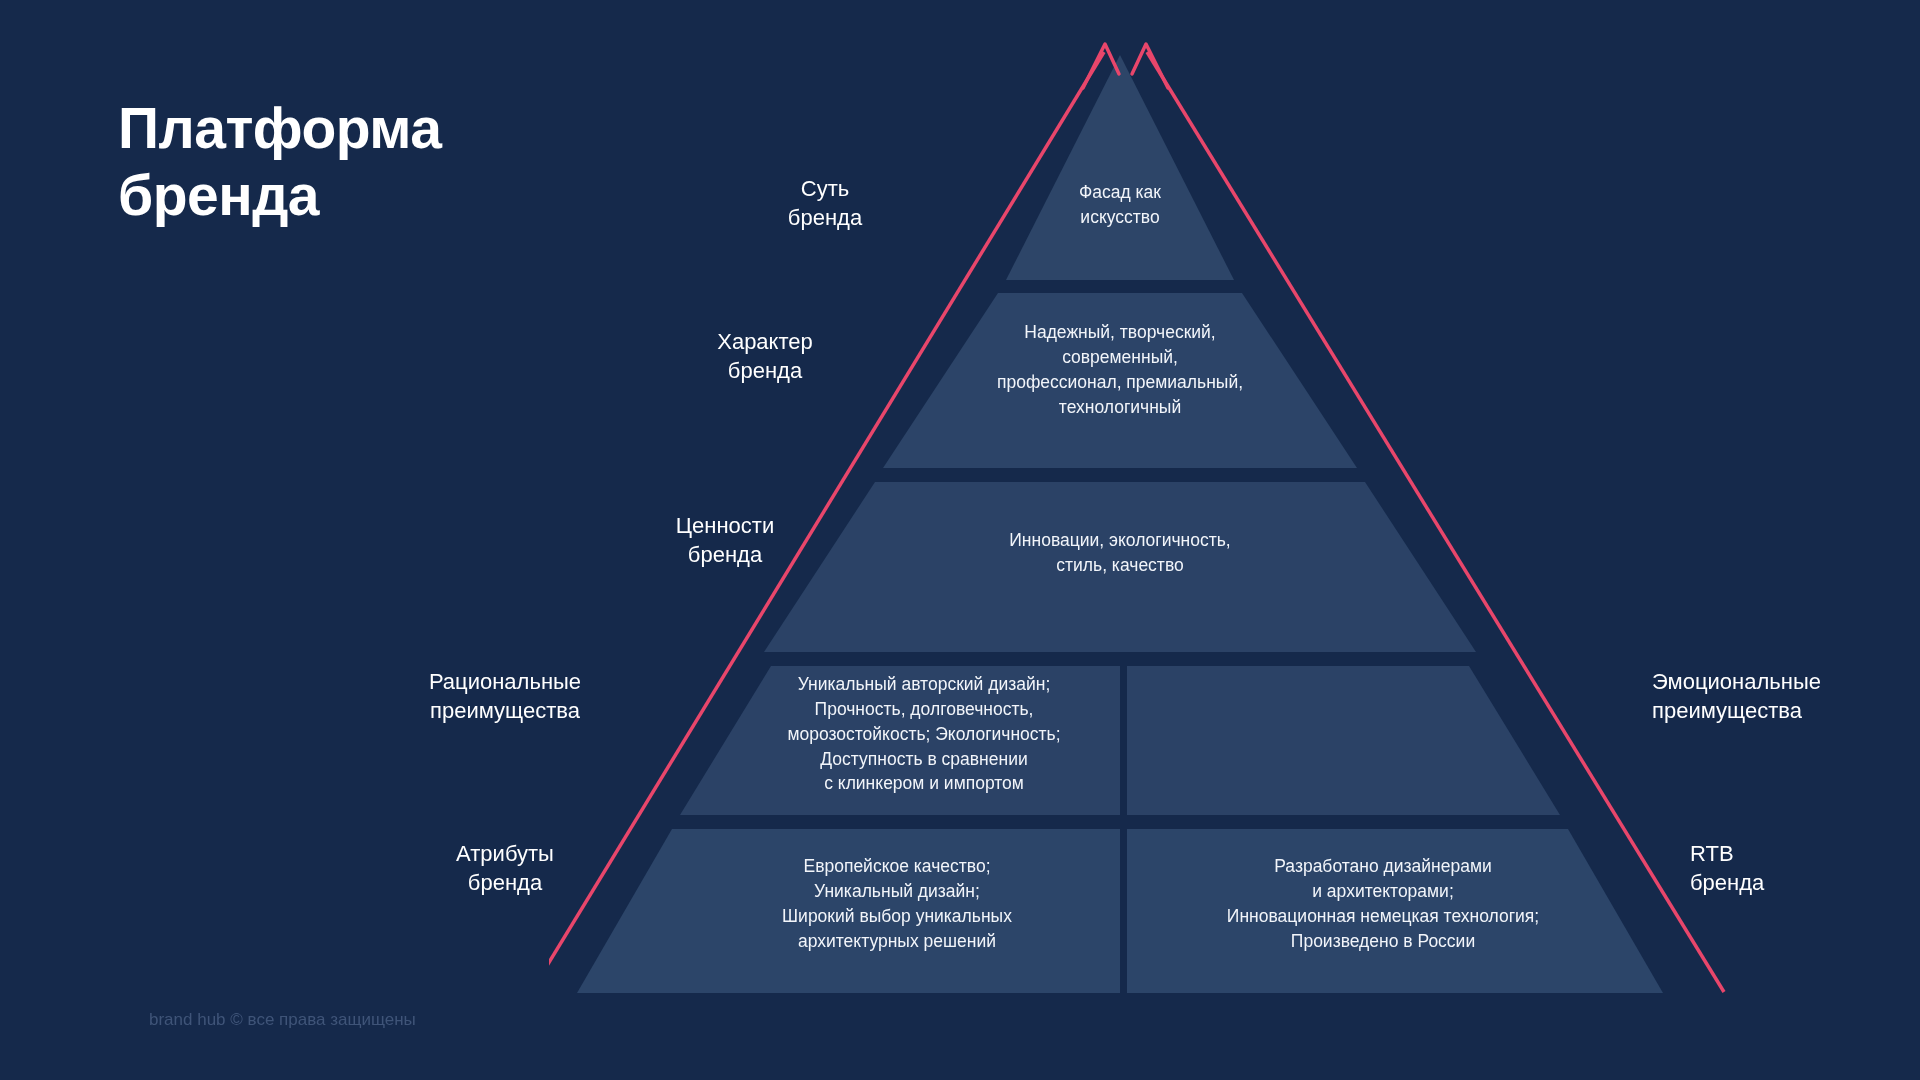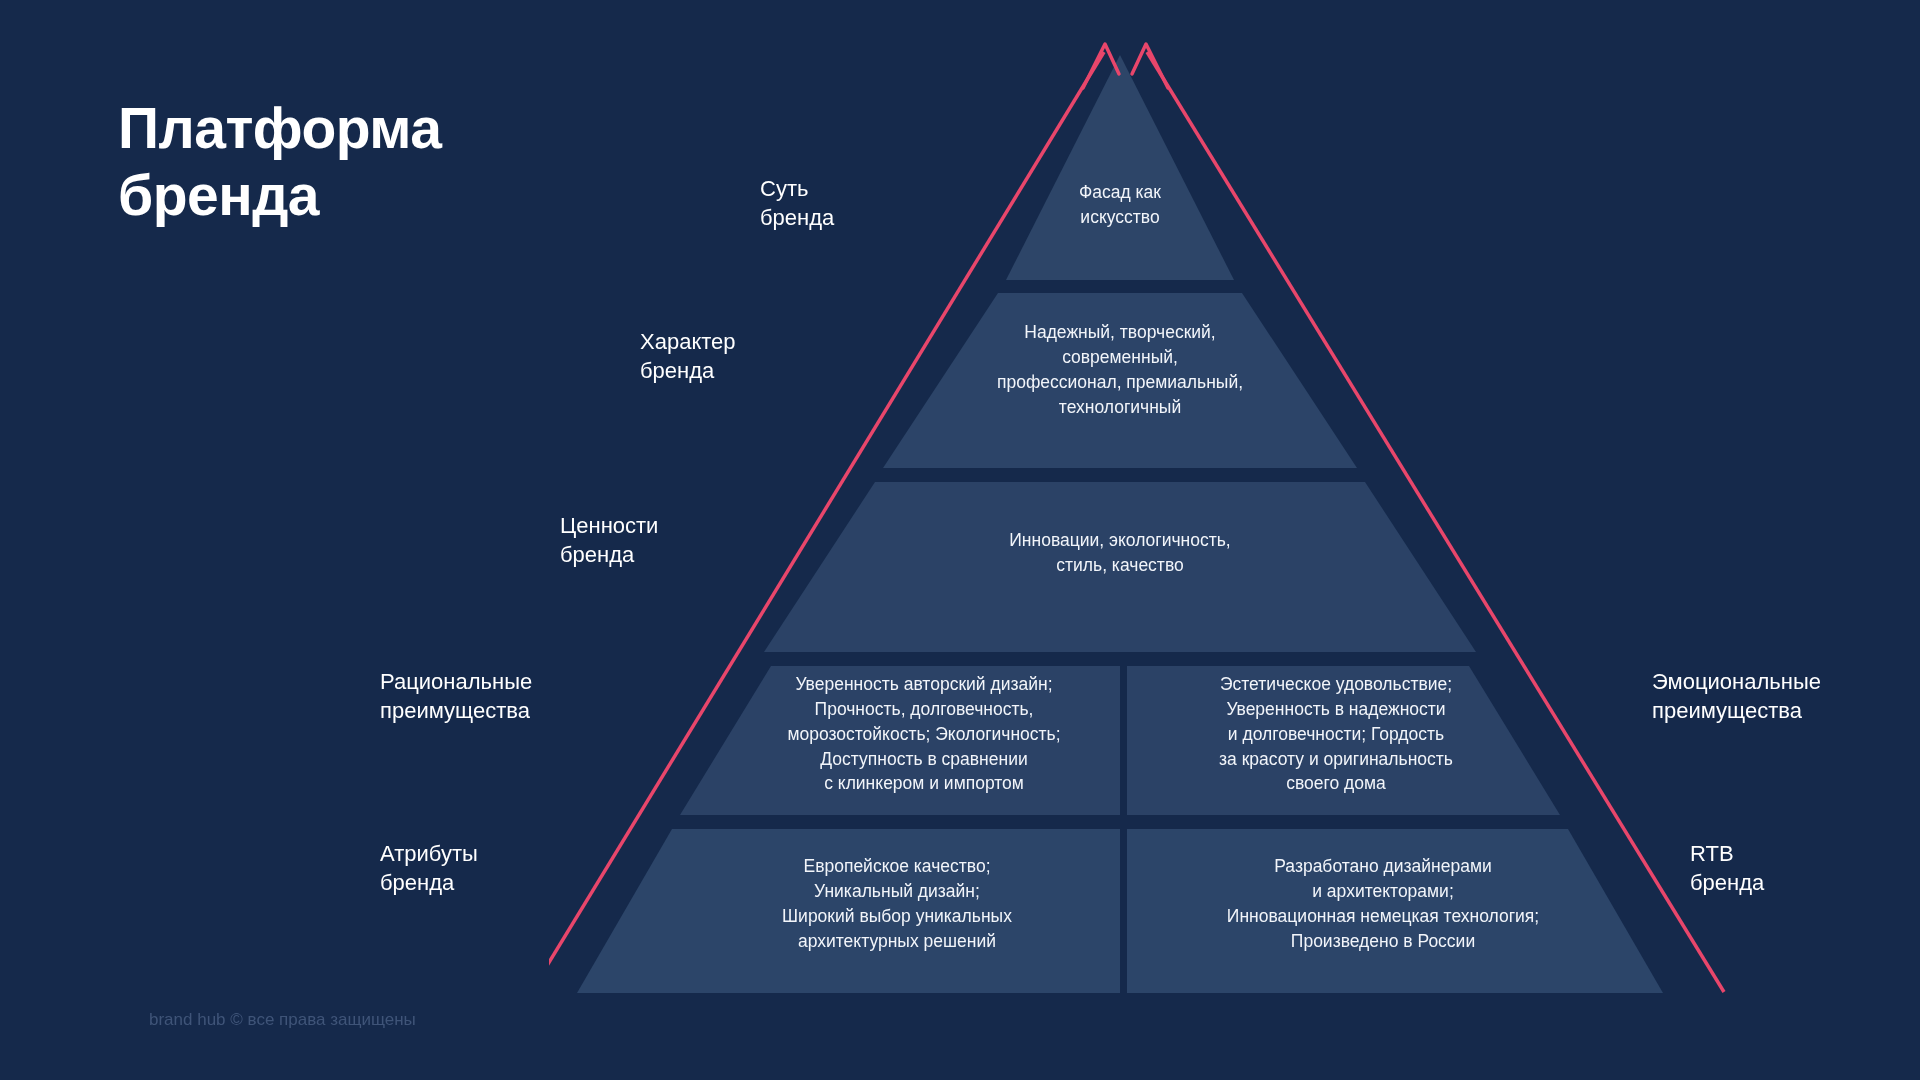--- a/index.html
+++ b/index.html
@@ -60,21 +60,21 @@
   }
 
   
   .side-label {
     position: absolute;
     color: #ffffff;
     font-size: 22px;
     line-height: 1.3;
     white-space: pre-line;
   }
-  .side-label.right-align { text-align: left; }
+  .side-label.right-align { text-align: center; }
   .side-label.left-align { text-align: left; }
 
   
   #footer {
     position: absolute;
     left: 121px;
     top: 1010px;
     font-size: 17px;
     color: #3f5478;
     margin-left: 28px;
@@ -140,31 +140,26 @@
 искусство</div>
 
     <div class="tier-text" style="left:271px; top:498px; width:600px;">Инновации, экологичность,
 стиль, качество</div>
 
     <div class="tier-text" style="left:331px; top:290px; width:480px;">Надежный, творческий,
 современный,
 профессионал, премиальный,
 технологичный</div>
 
-    <div class="tier-text" style="left:180px; top:642px; width:390px;">Уверенность авторский дизайн;
+    <div class="tier-text" style="left:180px; top:642px; width:390px;">Уникальный авторский дизайн;
 Прочность, долговечность,
 морозостойкость; Экологичность;
 Доступность в сравнении
 с клинкером и импортом</div>
 
-    <div class="tier-text" style="left:592px; top:642px; width:390px;">Эстетическое удовольствие;
-Уверенность в надежности
-и долговечности; Гордость
-за красоту и оригинальность
-своего дома</div>
 
     <div class="tier-text" style="left:130px; top:824px; width:436px;">Европейское качество;
 Уникальный дизайн;
 Широкий выбор уникальных
 архитектурных решений</div>
 
     <div class="tier-text" style="left:586px; top:824px; width:496px;">Разработано дизайнерами
 и архитекторами;
 Инновационная немецкая технология;
 Произведено в России</div>

